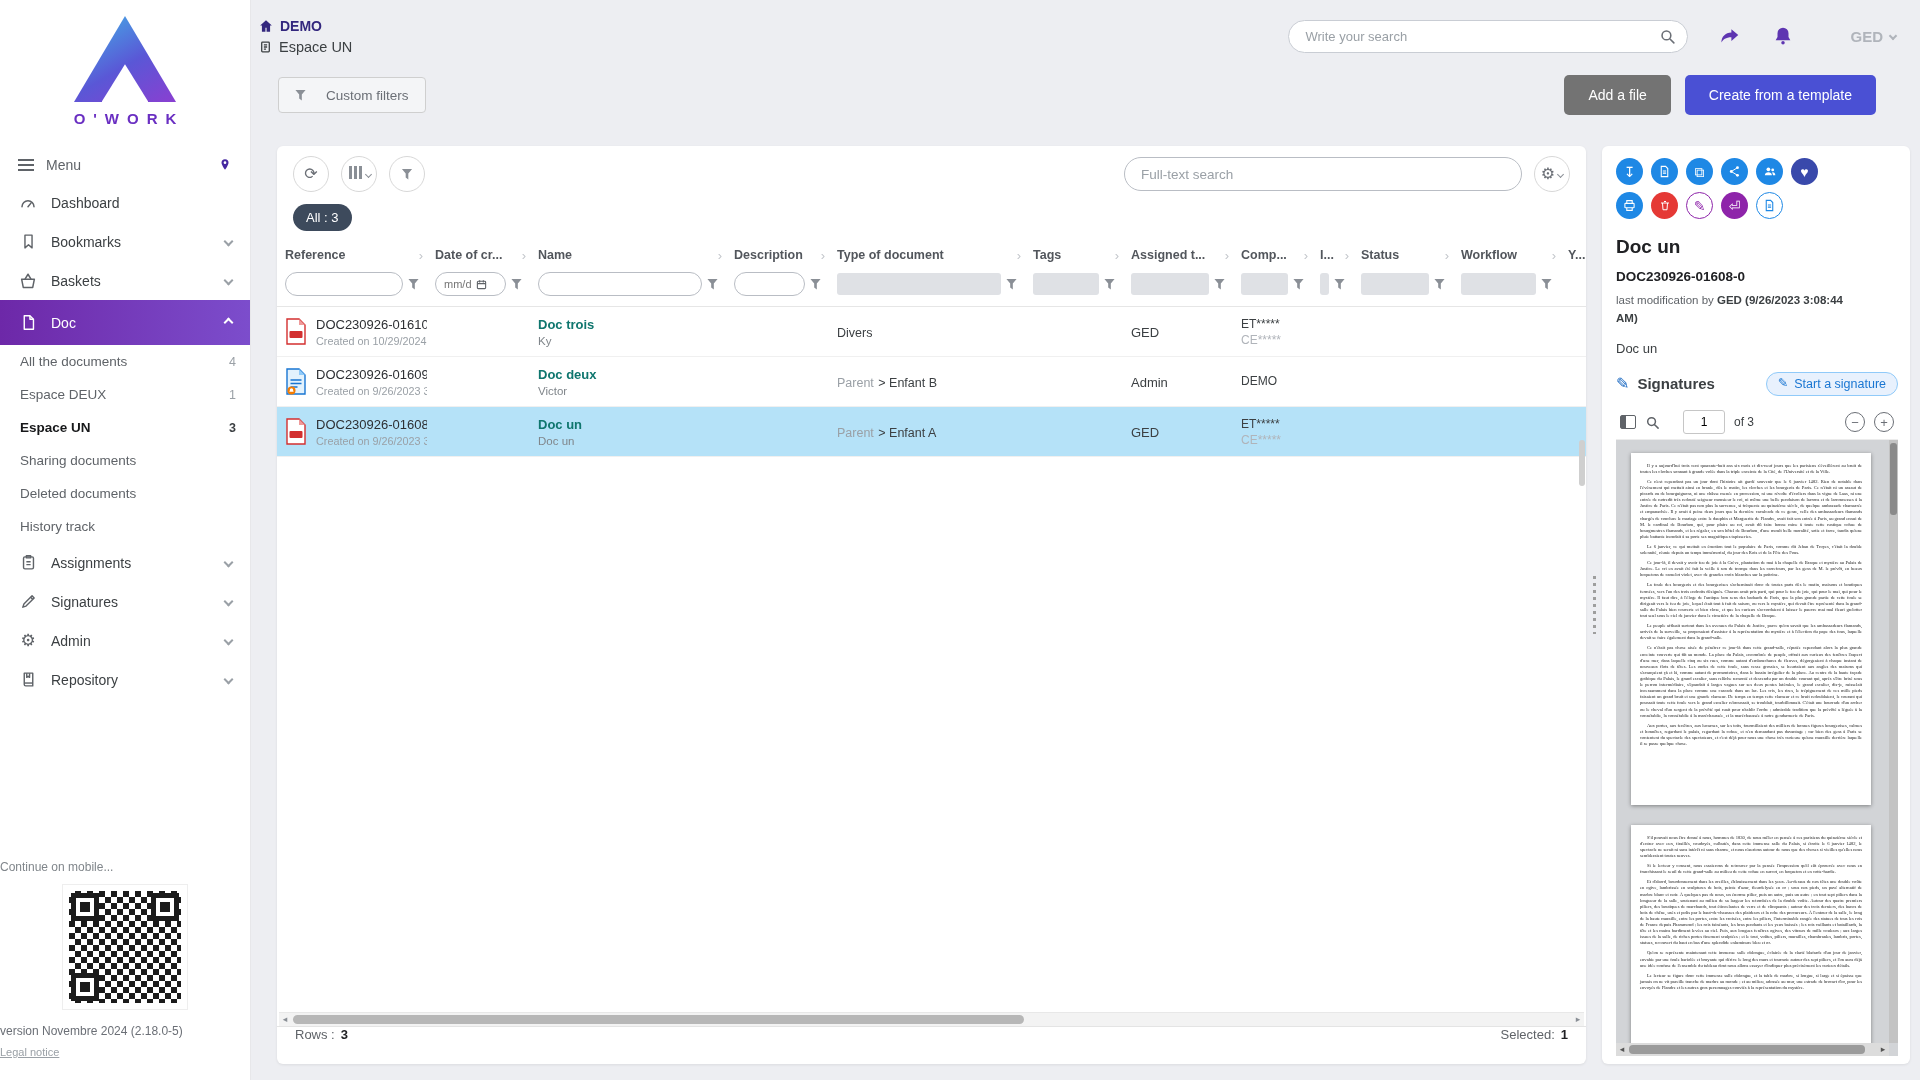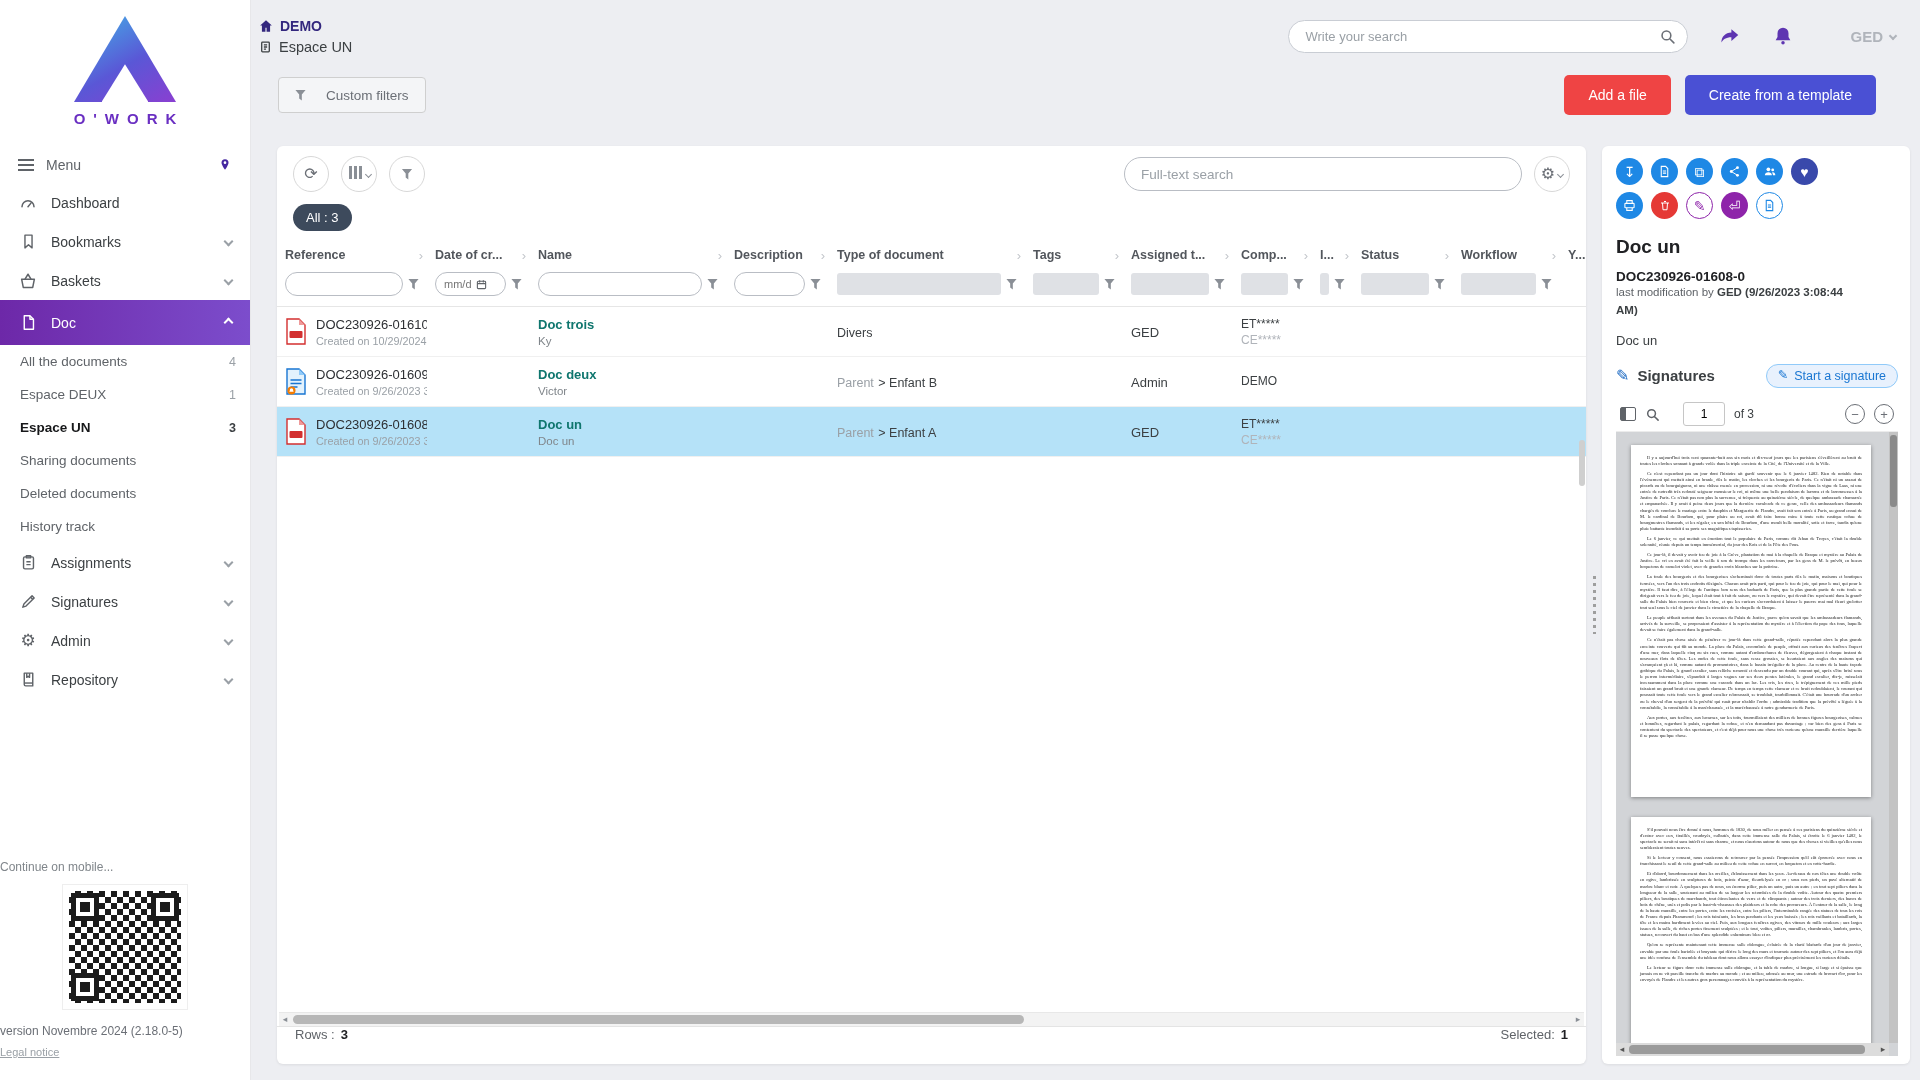--- a/index.html
+++ b/index.html
@@ -51,21 +51,21 @@
 .topsearch input::placeholder{color:#9aa0a6}
 .topsearch .mag{position:absolute;right:12px;top:8px}
 .top-ic{margin-left:30px;cursor:pointer;display:flex}
 .userbox{margin-left:56px;display:flex;align-items:center;gap:7px;color:#b0b4bb;font-size:15px;font-weight:700;cursor:pointer}
 .userbox .chev{border-color:#b0b4bb;width:6px;height:6px}
 
 
 .actionbar{height:58px;display:flex;align-items:center;padding:0 44px 0 27px}
 .btn-outline{display:flex;align-items:center;gap:20px;height:36px;padding:0 16px;border:1px solid #cfcfcf;border-radius:4px;background:#f4f5f7;color:#6b6f76;font-size:13.5px;cursor:pointer;font-family:inherit}
 .btn-primary{height:40px;padding:0 24px;border:none;border-radius:5px;color:#fff;font-size:14px;cursor:pointer;font-family:inherit}
-.btn-purple{background:#ef4444;margin-left:auto}
+.btn-purple{background:#737373;margin-left:auto}
 .btn-indigo{background:#4a50d4;margin-left:14px}
 
 
 .content{flex:1;display:flex;margin:22px 10px 16px 26px;min-height:0}
 .card{background:#fff;border-radius:6px;box-shadow:0 1px 3px rgba(0,0,0,.08)}
 
 
 .table-card{flex:1;min-width:0;display:flex;flex-direction:column;overflow:hidden;position:relative}
 .tc-toolbar{display:flex;align-items:center;gap:12px;padding:10px 16px 4px}
 .tbtn{height:36px;min-width:36px;border:1px solid #d8d8d8;border-radius:50%;background:#fff;display:flex;align-items:center;justify-content:center;gap:3px;color:#6b6f76;cursor:pointer;font-size:16px}
@@ -117,21 +117,21 @@
 .preview-card{width:308px;flex:none;display:flex;flex-direction:column;padding:12px 12px 8px 14px;overflow:hidden}
 .p-actions{display:flex;gap:8px;margin-bottom:7px}
 .pbtn{width:27px;height:27px;border-radius:50%;border:none;display:flex;align-items:center;justify-content:center;background:#1e88e5;color:#fff;font-size:14px;line-height:1;cursor:pointer}
 .pbtn.indigo{background:#3949ab}
 .pbtn.red{background:#e53935}
 .pbtn.purple{background:#8e24aa}
 .pbtn.o-purple{background:#fff;border:1.5px solid #8e24aa;color:#8e24aa}
 .pbtn.o-blue{background:#fff;border:1.5px solid #1e88e5;color:#1e88e5}
 .pv-title{font-size:19px;font-weight:700;color:#202124;margin-top:10px}
 .pv-ref{font-size:13.5px;font-weight:700;color:#202124;margin-top:11px}
-.pv-mod{font-size:11.5px;color:#5f6368;margin-top:0;line-height:1.55;max-width:250px}
+.pv-mod{font-size:11.5px;color:#5f6368;margin-top:8px;line-height:1.55;max-width:250px}
 .pv-mod .b2{font-weight:700;color:#3c4043}
 .pv-desc{font-size:13px;color:#3c4043;margin-top:13px}
 .sig-row{display:flex;align-items:center;gap:8px;margin-top:16px}
 .sig-title{font-size:15px;font-weight:700;color:#3c4043}
 .sig-ic{color:#1565c0;font-size:16px}
 .sig-btn{margin-left:auto;display:flex;align-items:center;gap:6px;background:#e8f1fd;border:1px solid #90caf9;color:#1976d2;border-radius:14px;padding:4px 11px;font-size:12.5px;cursor:pointer;font-family:inherit}
 .pdf-bar{margin-top:10px;height:34px;display:flex;align-items:center;gap:9px;padding:0 4px;border-bottom:1px solid #ececec}
 .tgl{width:16px;height:14px;border:1.6px solid #5f6368;border-radius:2px;position:relative;cursor:pointer}
 .tgl::after{content:"";position:absolute;left:0;top:0;bottom:0;width:5px;background:#5f6368}
 .pgin{width:42px;height:24px;border:1px solid #c6c6c6;border-radius:3px;text-align:center;font-size:12px;font-family:inherit;outline:none}

